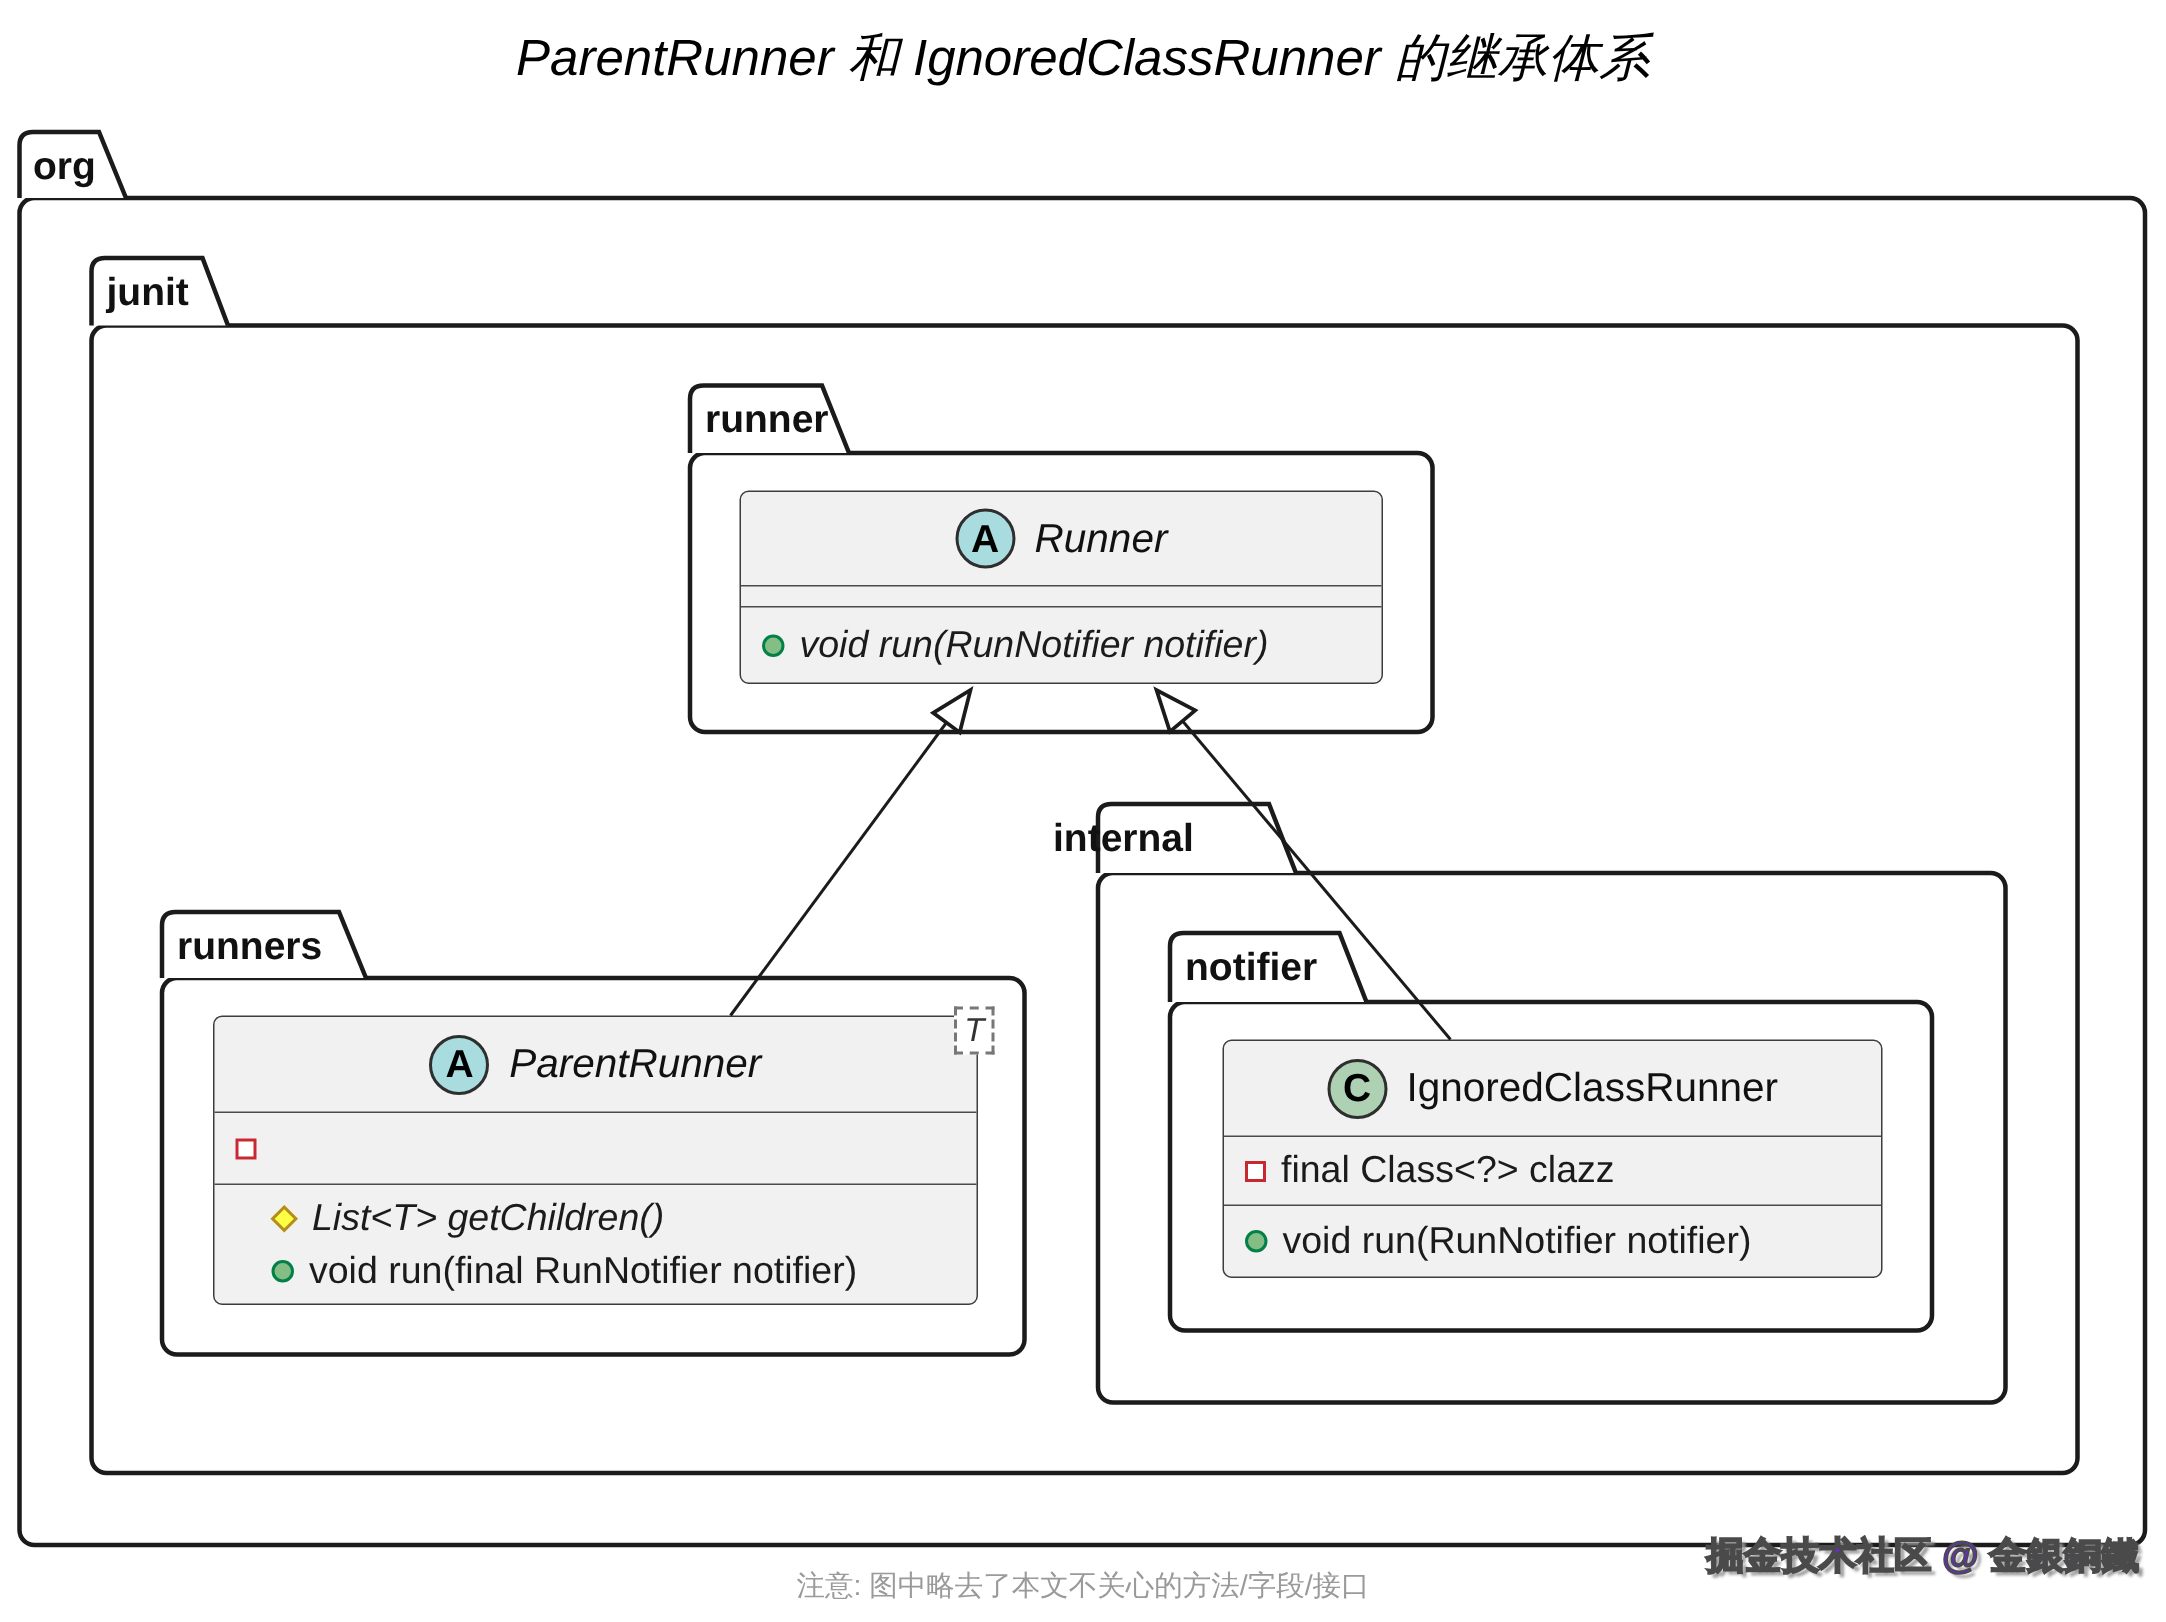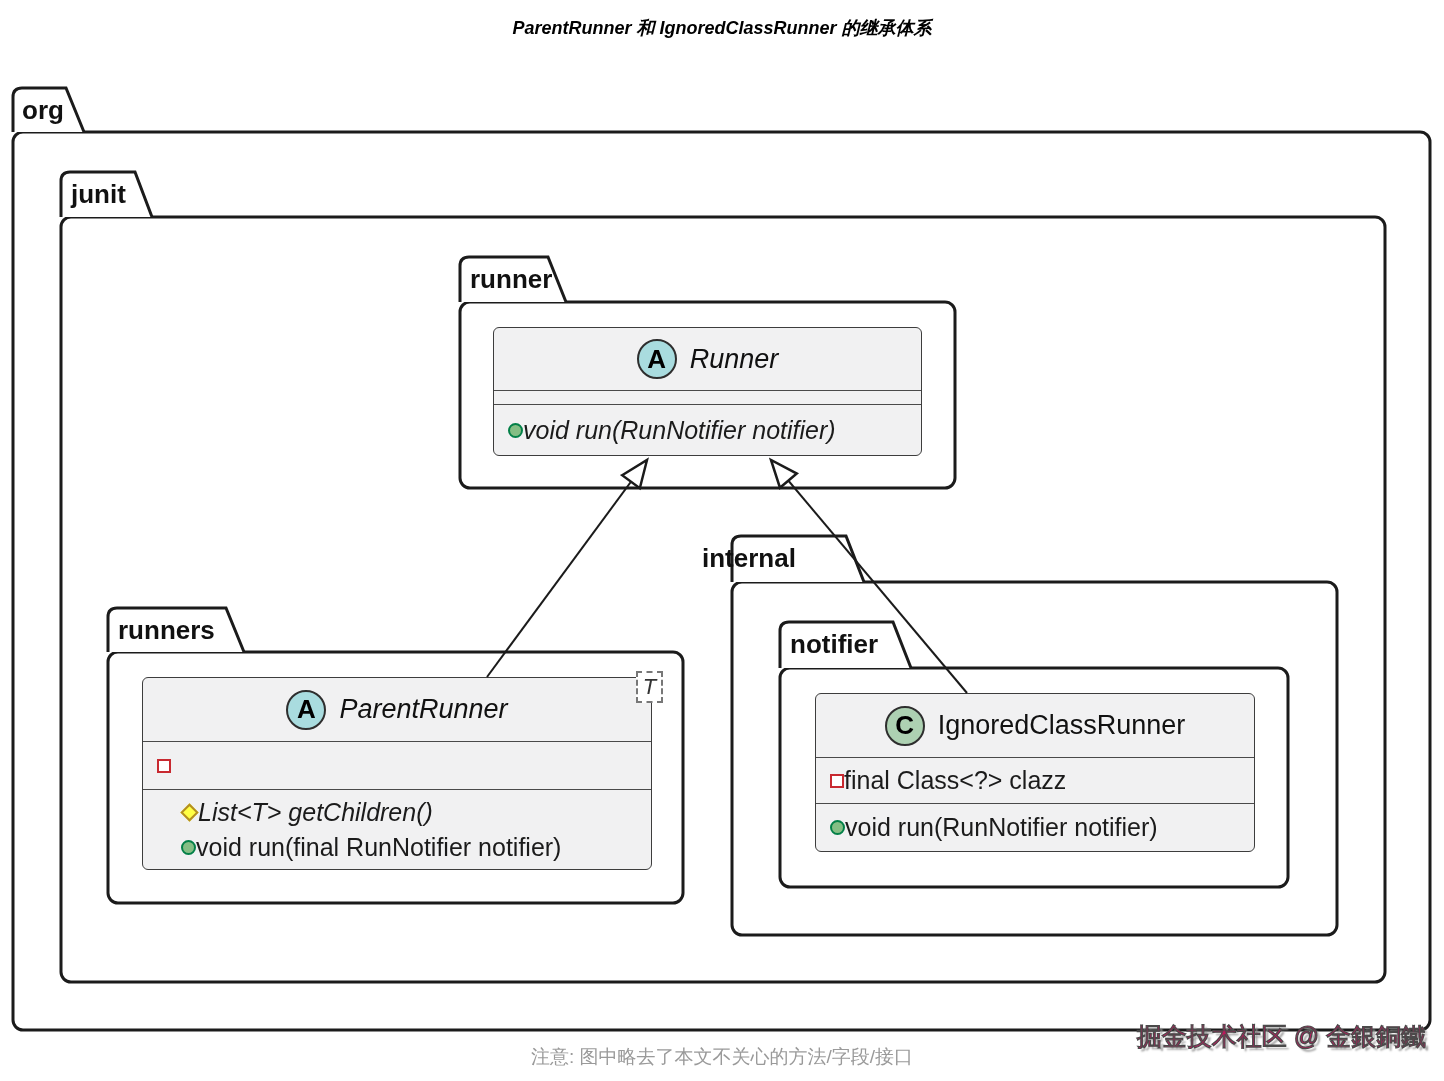--- a/index.html
+++ b/index.html
@@ -2,57 +2,57 @@
 <html><head>
 <meta charset="utf-8">
 <style>
   html,body{margin:0;padding:0;background:#fff;}
   .canvas{
     position:relative;width:1444px;height:1081px;overflow:hidden;
     font-family:"Liberation Sans",sans-serif;background:#fff;color:#1b1b1b;
   }
   .title{
     position:absolute;top:16px;left:0;width:100%;text-align:center;
-    font-size:18px;font-weight:bold;font-style:italic;color:#000;
+    font-size:34px;font-weight:normal;font-style:italic;color:#000;
   }
   svg.layer{position:absolute;left:0;top:0;pointer-events:none;}
   .pkg-label{
     position:absolute;font-size:26px;font-weight:bold;color:#111;line-height:40px;white-space:nowrap;
   }
   .classbox{
     position:absolute;background:#F1F1F2;border:1.5px solid #3d3d3d;border-radius:6px;
     box-sizing:border-box;display:flex;flex-direction:column;z-index:3;
   }
   .cls-header{display:flex;align-items:center;justify-content:center;gap:13px;}
   .cls-name{font-size:27px;color:#111;white-space:nowrap;}
   .italic{font-style:italic;}
   .badge{
     width:40px;height:40px;border-radius:50%;border:2px solid #2e2e2e;box-sizing:border-box;
     display:flex;align-items:center;justify-content:center;
     font-size:26px;font-weight:bold;color:#000;flex:0 0 auto;
   }
   .badge-abstract{background:#A9DCDF;}
   .badge-class{background:#ADD1B2;}
   .sep{border-top:1px solid #4a4a4a;width:100%;}
-  .member-row{display:flex;align-items:center;padding-left:14px;white-space:nowrap;}
+  .member-row{display:flex;align-items:center;gap:10px;padding-left:14px;white-space:nowrap;}
   .member-text{font-size:25px;color:#1b1b1b;}
   .ic-pub{width:15px;height:15px;border-radius:50%;background:#84BE84;border:2px solid #038048;box-sizing:border-box;flex:0 0 auto;}
   .ic-priv{width:14px;height:14px;background:#fff;border:2.5px solid #C82930;box-sizing:border-box;flex:0 0 auto;}
   .ic-prot{width:13px;height:13px;background:#FFFF44;border:2px solid #B38D22;transform:rotate(45deg);box-sizing:border-box;flex:0 0 auto;margin:0 2px;}
   .generic-badge{
     position:absolute;width:27px;height:32px;background:#fff;border:2px dashed #777;
     box-sizing:border-box;display:flex;align-items:center;justify-content:center;
     font-size:22px;font-style:italic;color:#333;z-index:4;
   }
   .footnote{
     position:absolute;top:1044px;left:0;width:100%;text-align:center;
     font-size:19px;color:#9a9a9a;z-index:5;
   }
   .watermark{
-    position:absolute;top:1020px;right:18px;font-size:25px;font-weight:normal;color:#be185d;
+    position:absolute;top:1020px;right:18px;font-size:25px;font-weight:bold;color:#6d28d9;
     -webkit-text-stroke:1.2px #4a4a4a;text-shadow:3px 3px 2px #9a9a9a;z-index:6;white-space:nowrap;
   }
 </style>
 </head>
 <body>
 
 <div class="canvas">
 
   <div class="title">ParentRunner 和 IgnoredClassRunner 的继承体系</div>
 

